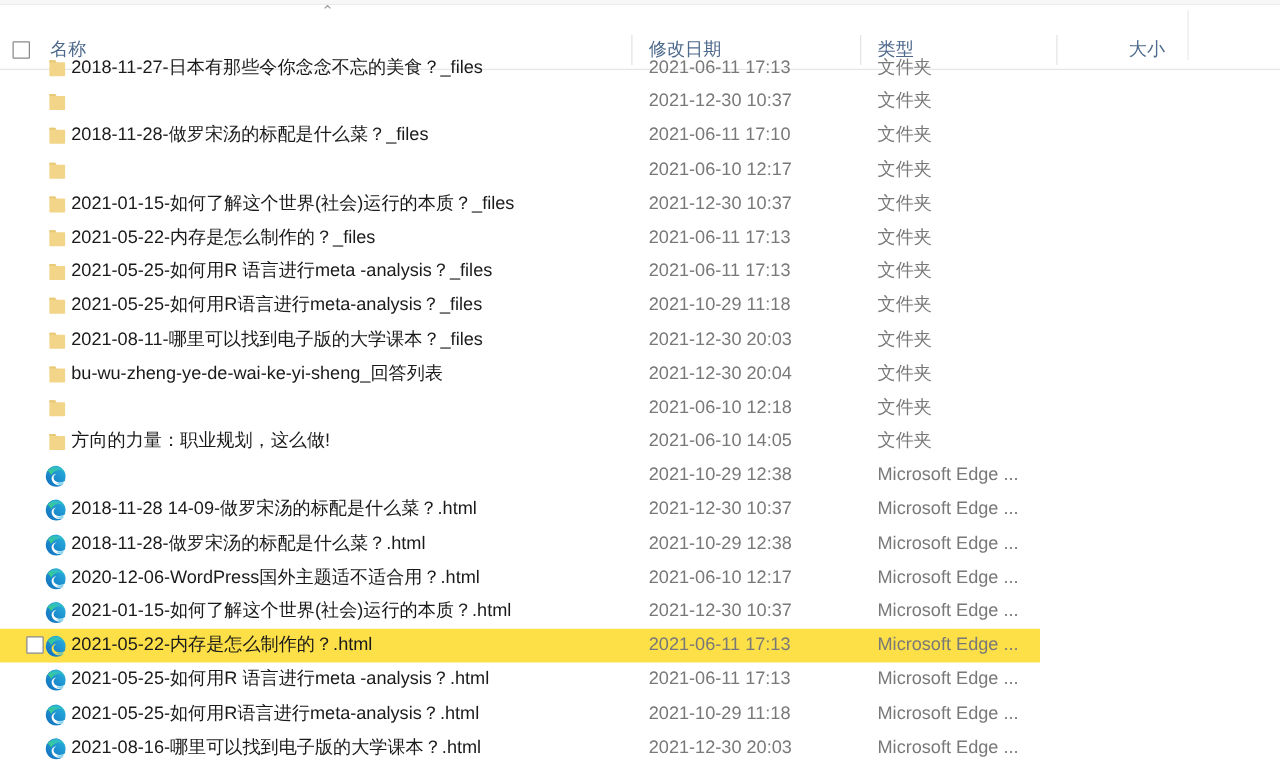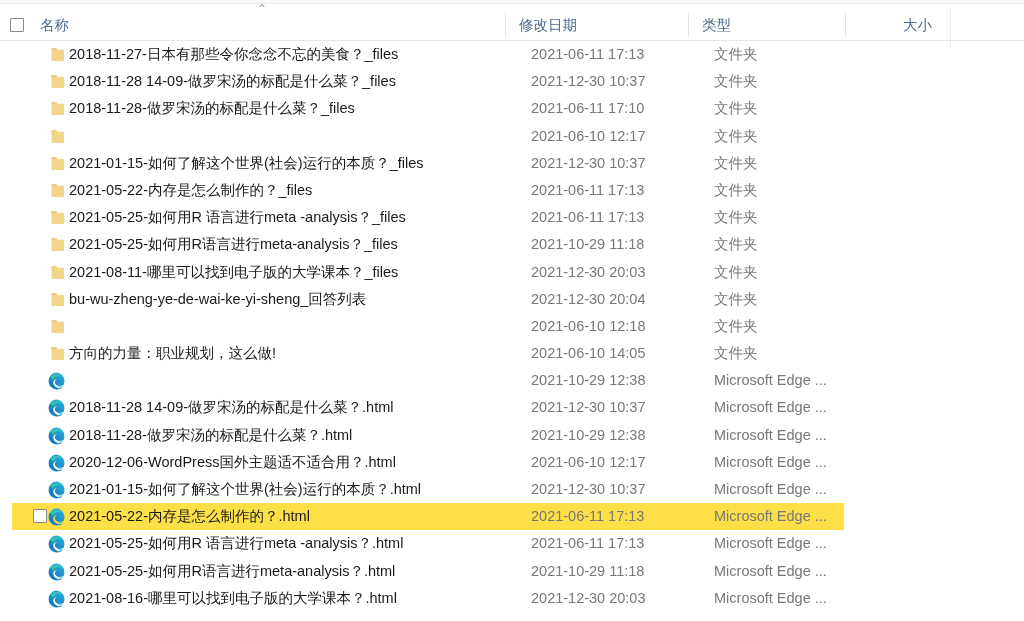--- a/index.html
+++ b/index.html
@@ -43,21 +43,21 @@
     font-size: 12px;
     line-height: 16px;
     color: #9b9b9b;
     user-select: none;
   }
 
   
   .header {
     position: absolute;
     left: 0;
-    top: 9px;
+    top: 24px;
     width: 1024px;
     height: 32px;
     box-sizing: border-box;
     border-bottom: 1px solid #e6e6e6;
     background: #ffffff;
   }
   .header-cell {
     position: absolute;
     top: 0;
     height: 32px;
@@ -105,21 +105,20 @@
   }
 
   
   .list {
     position: absolute;
     left: 0;
     top: 41px;
     width: 832px;
     height: 580px;
     overflow: hidden;
-    padding-left: 12px;
   }
 
   .row {
     position: relative;
     height: 27.2px;
     width: 1024px;
     box-sizing: border-box;
     cursor: default;
   }
   .row.selected {
@@ -234,21 +233,20 @@
         <div class="cell type">文件夹</div>
         <div class="cell size"></div>
       </div>
       <div class="row">
         <div class="icon folder-icon">
           <svg viewBox="0 0 14 15" width="14" height="15" xmlns="http://www.w3.org/2000/svg">
             <path d="M0.5 1.2 h4.6 l1.1 1.5 h6.3 a0.6 0.6 0 0 1 0.6 0.6 v10 a0.6 0.6 0 0 1 -0.6 0.6 h-11.4 a0.6 0.6 0 0 1 -0.6 -0.6 v-11.5 a0.6 0.6 0 0 1 0.6 -0.6 z" fill="#f2d589"></path>
             <path d="M0.5 1.2 h4.6 l1.1 1.5 h-5.7 z" fill="#e8c976"></path>
           </svg>
         </div>
-        <div class="cell name">2018-11-28 14-09-做罗宋汤的标配是什么菜？_files</div>
         <div class="cell date">2021-12-30 10:37</div>
         <div class="cell type">文件夹</div>
         <div class="cell size"></div>
       </div>
       <div class="row">
         <div class="icon folder-icon">
           <svg viewBox="0 0 14 15" width="14" height="15" xmlns="http://www.w3.org/2000/svg">
             <path d="M0.5 1.2 h4.6 l1.1 1.5 h6.3 a0.6 0.6 0 0 1 0.6 0.6 v10 a0.6 0.6 0 0 1 -0.6 0.6 h-11.4 a0.6 0.6 0 0 1 -0.6 -0.6 v-11.5 a0.6 0.6 0 0 1 0.6 -0.6 z" fill="#f2d589"></path>
             <path d="M0.5 1.2 h4.6 l1.1 1.5 h-5.7 z" fill="#e8c976"></path>
           </svg>

